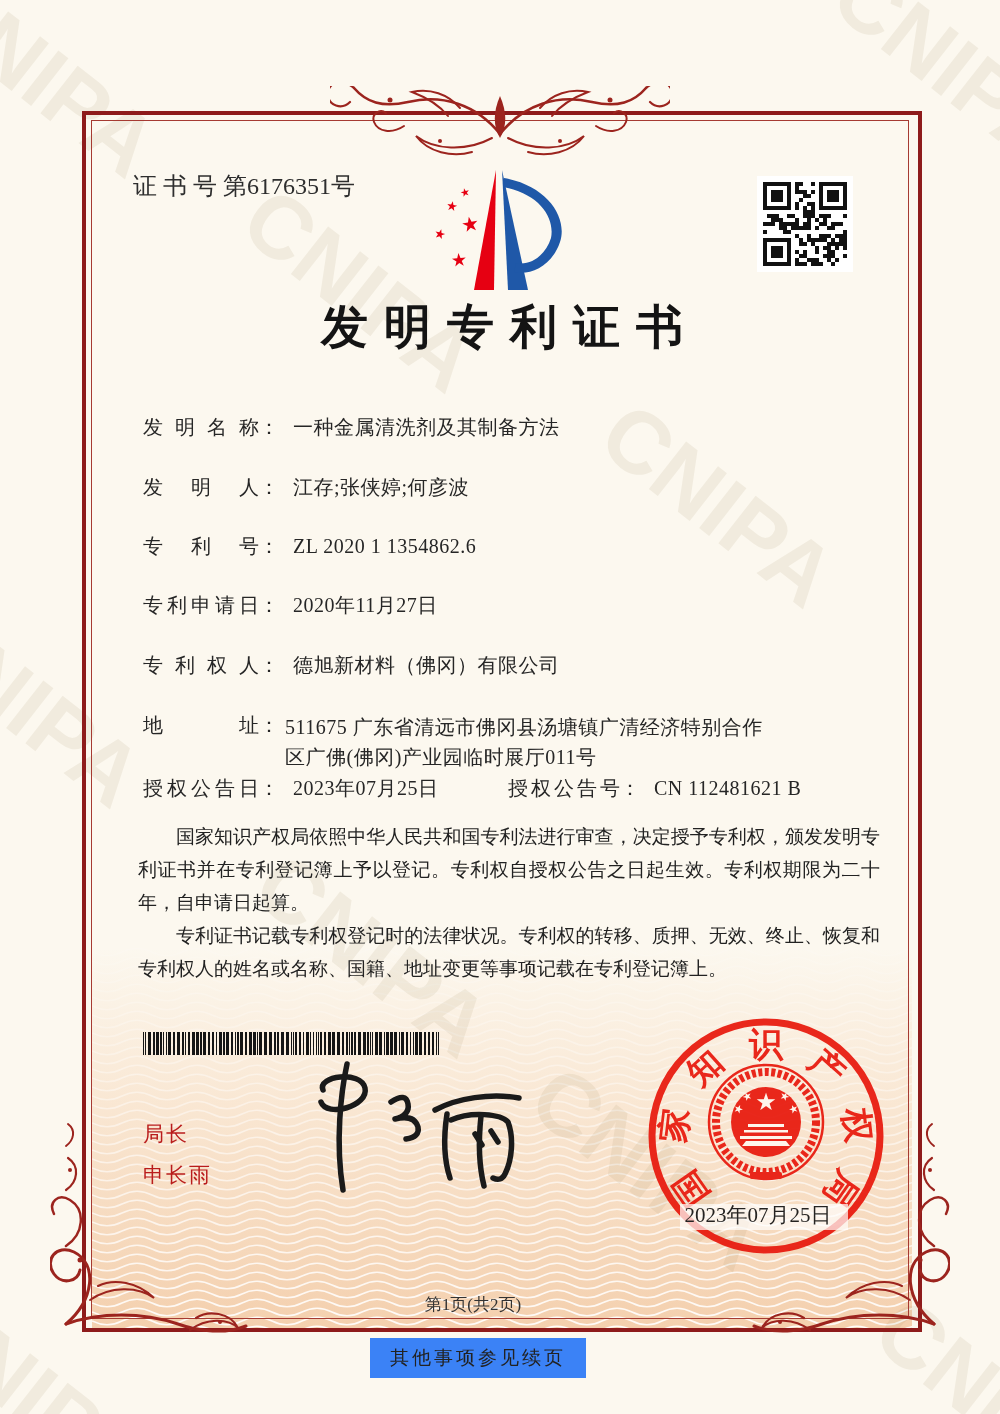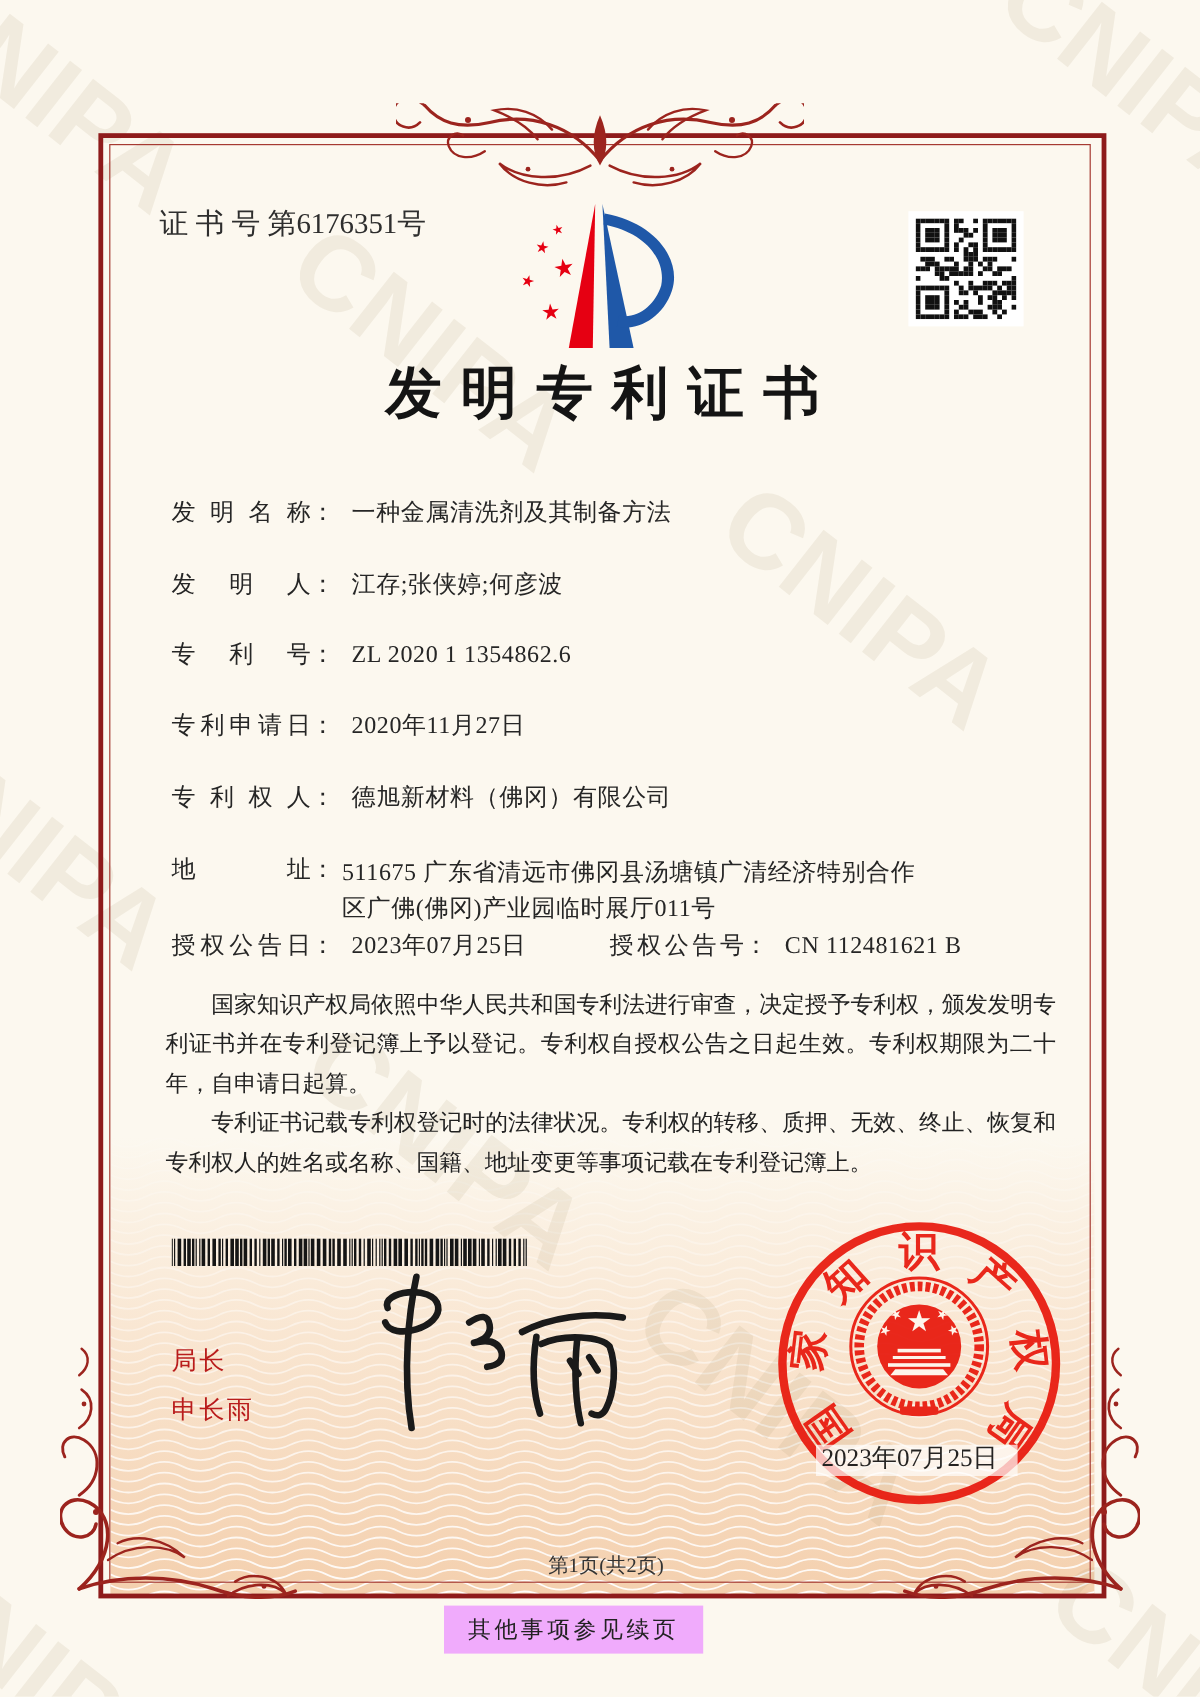--- a/index.html
+++ b/index.html
@@ -46,22 +46,22 @@
   .paras{position:absolute;left:138px;top:822px;width:742px;z-index:2;font-size:19px;line-height:33px;
          color:#222;text-align:justify;word-break:break-all;font-family:Liberation Mono, monospace;}
   .paras p{margin:0;text-indent:2em;}
 
   .barcode{position:absolute;left:143px;top:1032px;z-index:2;}
   .director-label{position:absolute;left:143px;top:1120px;font-size:21px;color:#b91c1c;z-index:2;letter-spacing:2px;}
   .director-name{position:absolute;left:143px;top:1161px;font-size:21px;color:#b91c1c;z-index:2;letter-spacing:2px;}
   .sig{position:absolute;left:285px;top:1058px;z-index:3;}
   .seal{position:absolute;left:644px;top:1014px;z-index:4;}
 
-  .page-num{position:absolute;left:0;top:1293px;width:946px;text-align:center;font-size:17px;color:#333;z-index:2;padding-left:32px;}
-  .footer-note{position:absolute;left:478px;top:1338px;transform:translateX(-50%);background:#f0abfc;
+  .page-num{position:absolute;left:0;top:1293px;width:946px;text-align:center;font-size:17px;color:#333;z-index:2;}
+  .footer-note{position:absolute;left:478px;top:1338px;transform:translateX(-50%);background:#3b82f6;
                padding:7px 20px;font-size:19px;color:#222;letter-spacing:3px;z-index:2;}
 </style>
 </head>
 <body>
 
 <div class="page">
 
   <div class="grad"></div>
   <svg class="waves" width="820" height="383">
       <path d="M0,4 c10,5 20,5 30,0 c10,-5 20,-5 30,0 c10,5 20,5 30,0 c10,-5 20,-5 30,0 c10,5 20,5 30,0 c10,-5 20,-5 30,0 c10,5 20,5 30,0 c10,-5 20,-5 30,0 c10,5 20,5 30,0 c10,-5 20,-5 30,0 c10,5 20,5 30,0 c10,-5 20,-5 30,0 c10,5 20,5 30,0 c10,-5 20,-5 30,0 c10,5 20,5 30,0 c10,-5 20,-5 30,0 c10,5 20,5 30,0 c10,-5 20,-5 30,0 c10,5 20,5 30,0 c10,-5 20,-5 30,0 c10,5 20,5 30,0 c10,-5 20,-5 30,0 c10,5 20,5 30,0 c10,-5 20,-5 30,0 c10,5 20,5 30,0 c10,-5 20,-5 30,0 c10,5 20,5 30,0 c10,-5 20,-5 30,0" fill="none" stroke="#ffffff" stroke-width="1.5" opacity="0.12"></path>

